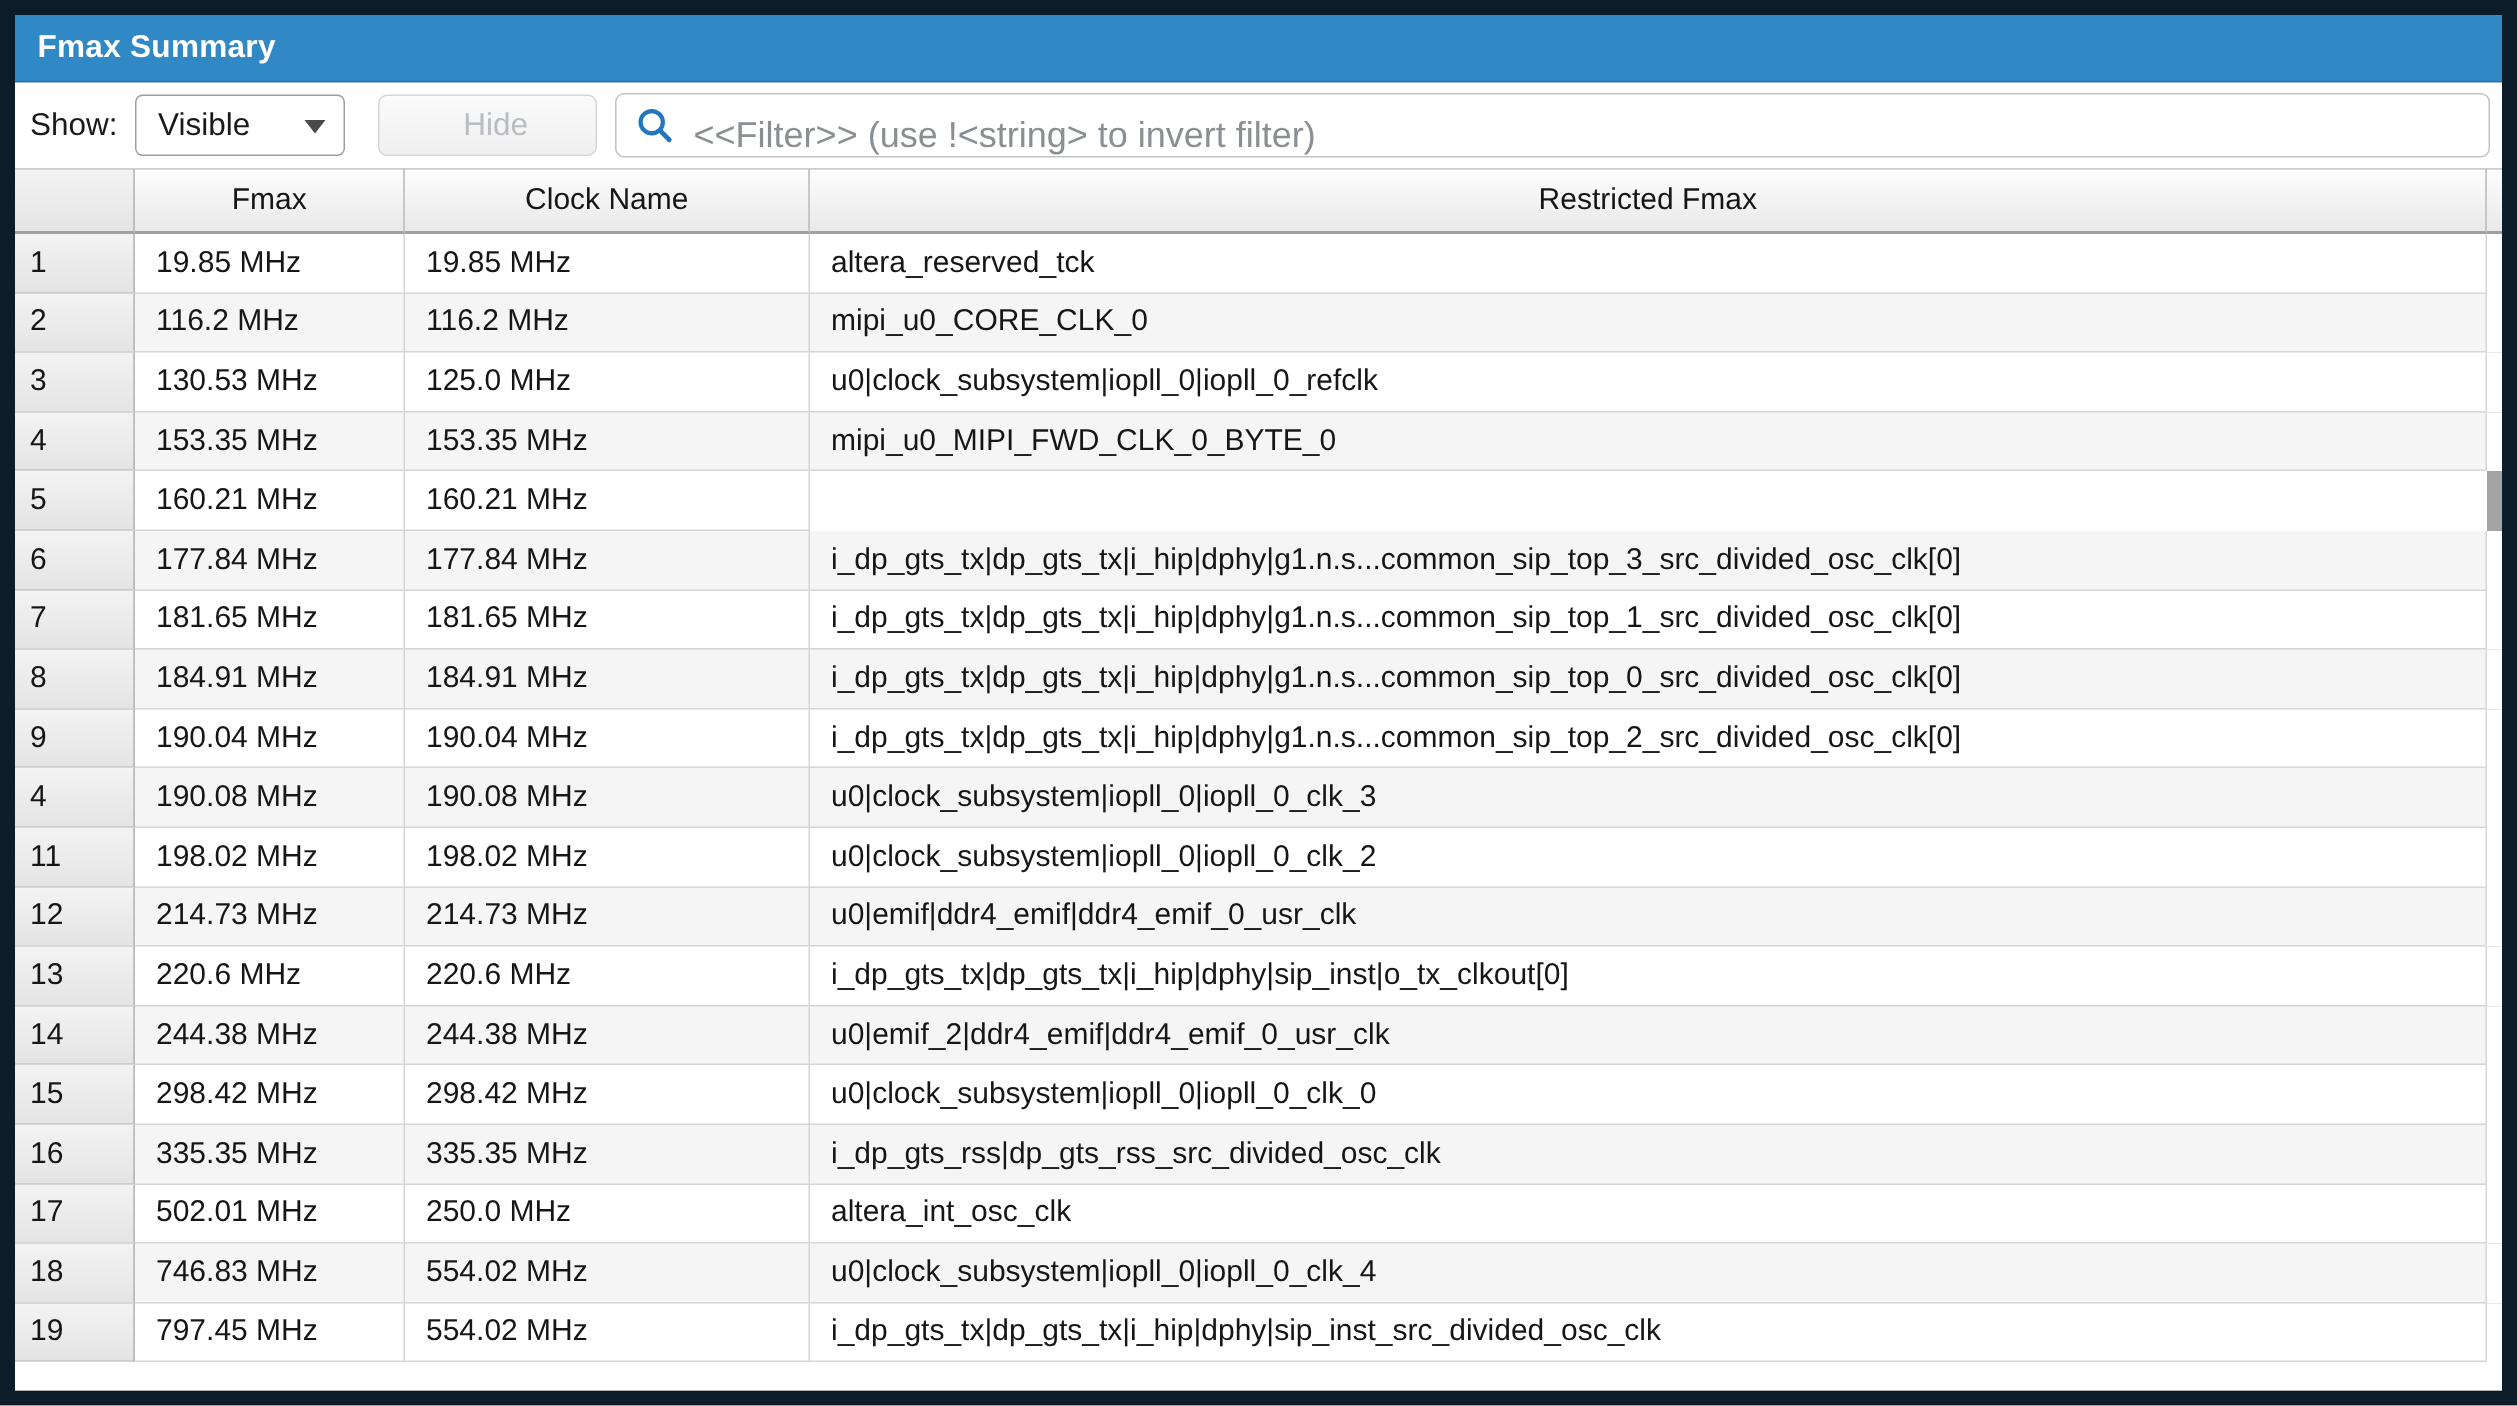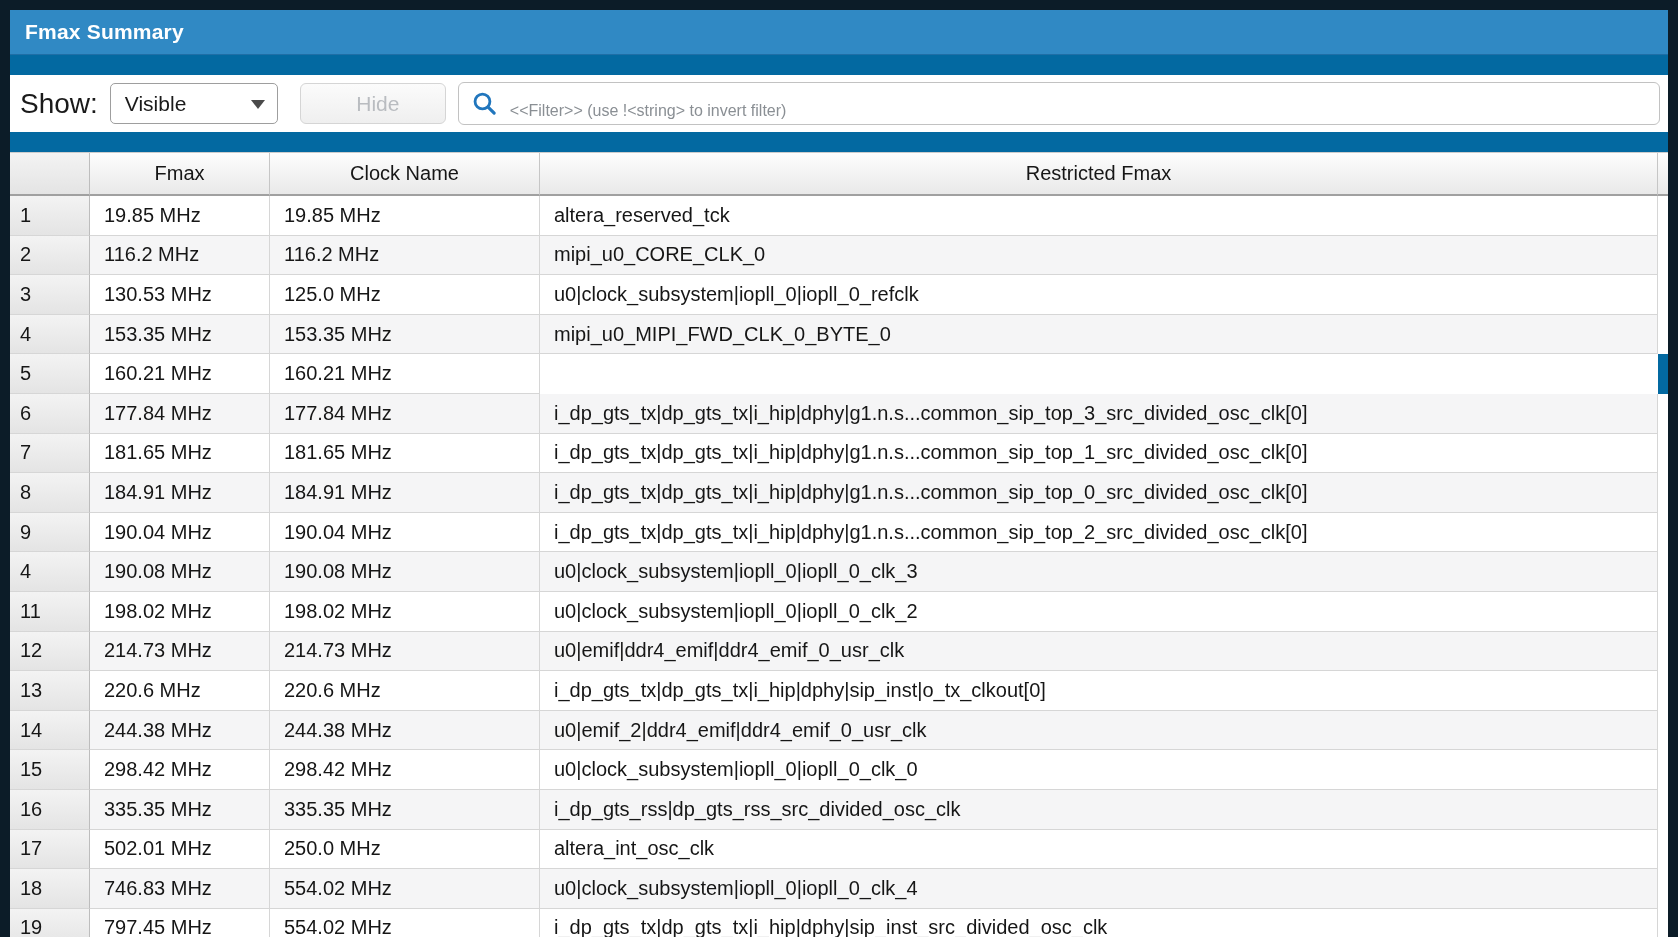--- a/index.html
+++ b/index.html
@@ -7,60 +7,60 @@
     width:1678px;height:937px;
     font-family:"Liberation Sans","DejaVu Sans",sans-serif;
     background:#ffffff;overflow:hidden;
   }
   .frame{
     box-sizing:border-box;width:1678px;height:937px;
     background:#0c1c28;padding:10px;
   }
   .window{
     box-sizing:border-box;width:100%;height:100%;
-    background:#0369a1;display:flex;flex-direction:column;gap:20px;
+    background:#a3a3a3;display:flex;flex-direction:column;
   }
   
   .title-bar{
     height:45px;flex:0 0 45px;background:#3089c4;
     display:flex;align-items:center;padding-left:15px;
     border-bottom:1px solid #1f6ea6;box-sizing:border-box;
   }
   .title-bar span{
     color:#ffffff;font-weight:bold;font-size:21px;letter-spacing:.2px;
   }
   
   .toolbar{
     height:57px;flex:0 0 57px;background:#ffffff;
     display:flex;align-items:center;padding:0 8px 0 6px;box-sizing:border-box;
   }
-  .show-label{font-size:28px;color:#1a1a1a;margin:0 12px 0 4px;}
+  .show-label{font-size:21px;color:#1a1a1a;margin:0 12px 0 4px;}
   .dropdown{
-    width:168px;height:41px;box-sizing:border-box;background:#ffffff;
+    width:140px;height:41px;box-sizing:border-box;background:#ffffff;
     border:1px solid #9e9e9e;border-radius:5px;
     display:flex;align-items:center;justify-content:space-between;
     padding:0 12px 0 14px;cursor:default;
   }
   .dropdown .val{font-size:21px;color:#1a1a1a;}
   .caret{width:0;height:0;border-left:7px solid transparent;border-right:7px solid transparent;border-top:9px solid #4a4a4a;margin-top:2px;}
   .hide-btn{
     margin-left:22px;width:146px;height:41px;box-sizing:border-box;
     background:linear-gradient(#fbfbfb,#efefef);
     border:1px solid #d5d5d5;border-radius:6px;
     font-family:inherit;font-size:21px;color:#b9bcc0;padding-left:16px;
   }
   .filter-wrap{
     flex:1;margin-left:12px;height:43px;box-sizing:border-box;
     border:1px solid #c2c2c2;border-radius:6px;background:#ffffff;
     display:flex;align-items:center;padding:0 10px 0 12px;
   }
   .search-icon{flex:0 0 auto;display:flex;align-items:center;margin-right:10px;}
   .filter-input{
     flex:1;border:none;outline:none;background:transparent;
-    font-family:inherit;font-size:16px;color:#333;margin-top:15px;
+    font-family:inherit;font-size:24px;color:#333;margin-top:15px;
   }
   .filter-input::placeholder{color:#8a8f94;opacity:1;}
   
   .table{flex:1;display:flex;flex-direction:column;min-height:0;}
   .thead,.tr{
     display:grid;grid-template-columns:80px 180px 270px 1fr 10px;
   }
   .thead{
     height:43px;flex:0 0 43px;border-top:1px solid #cccccc;
   }

